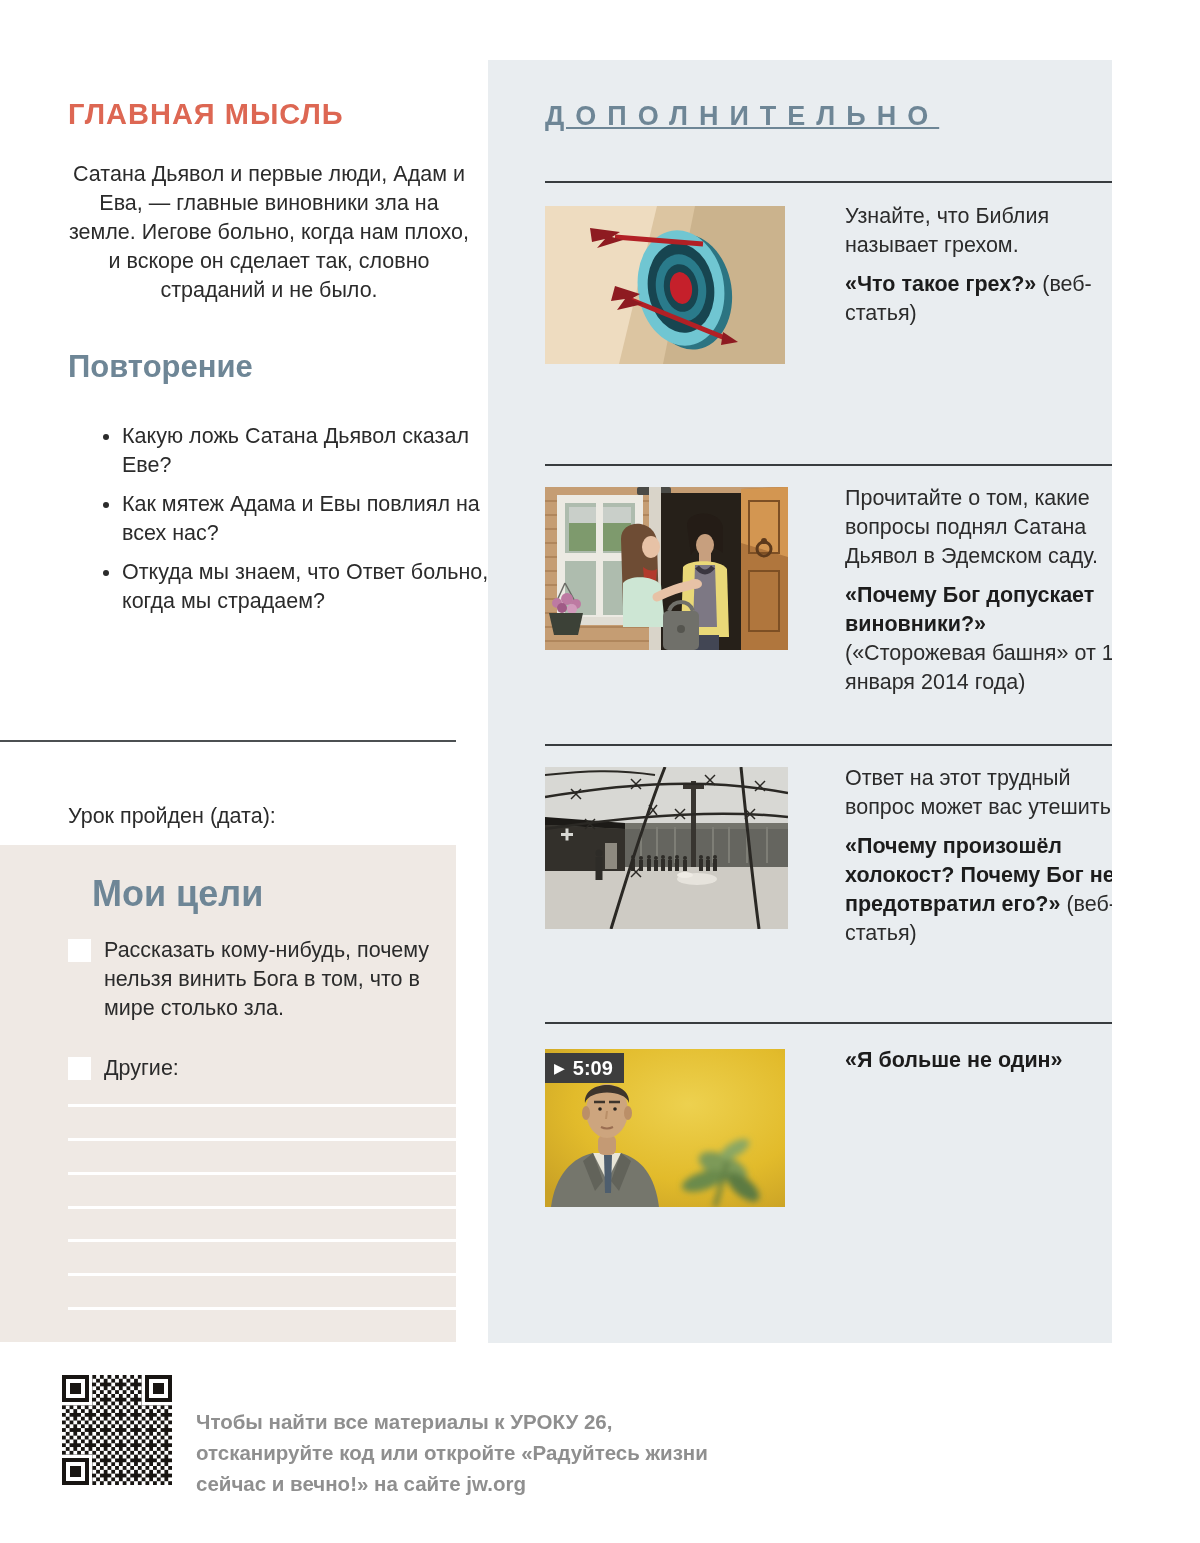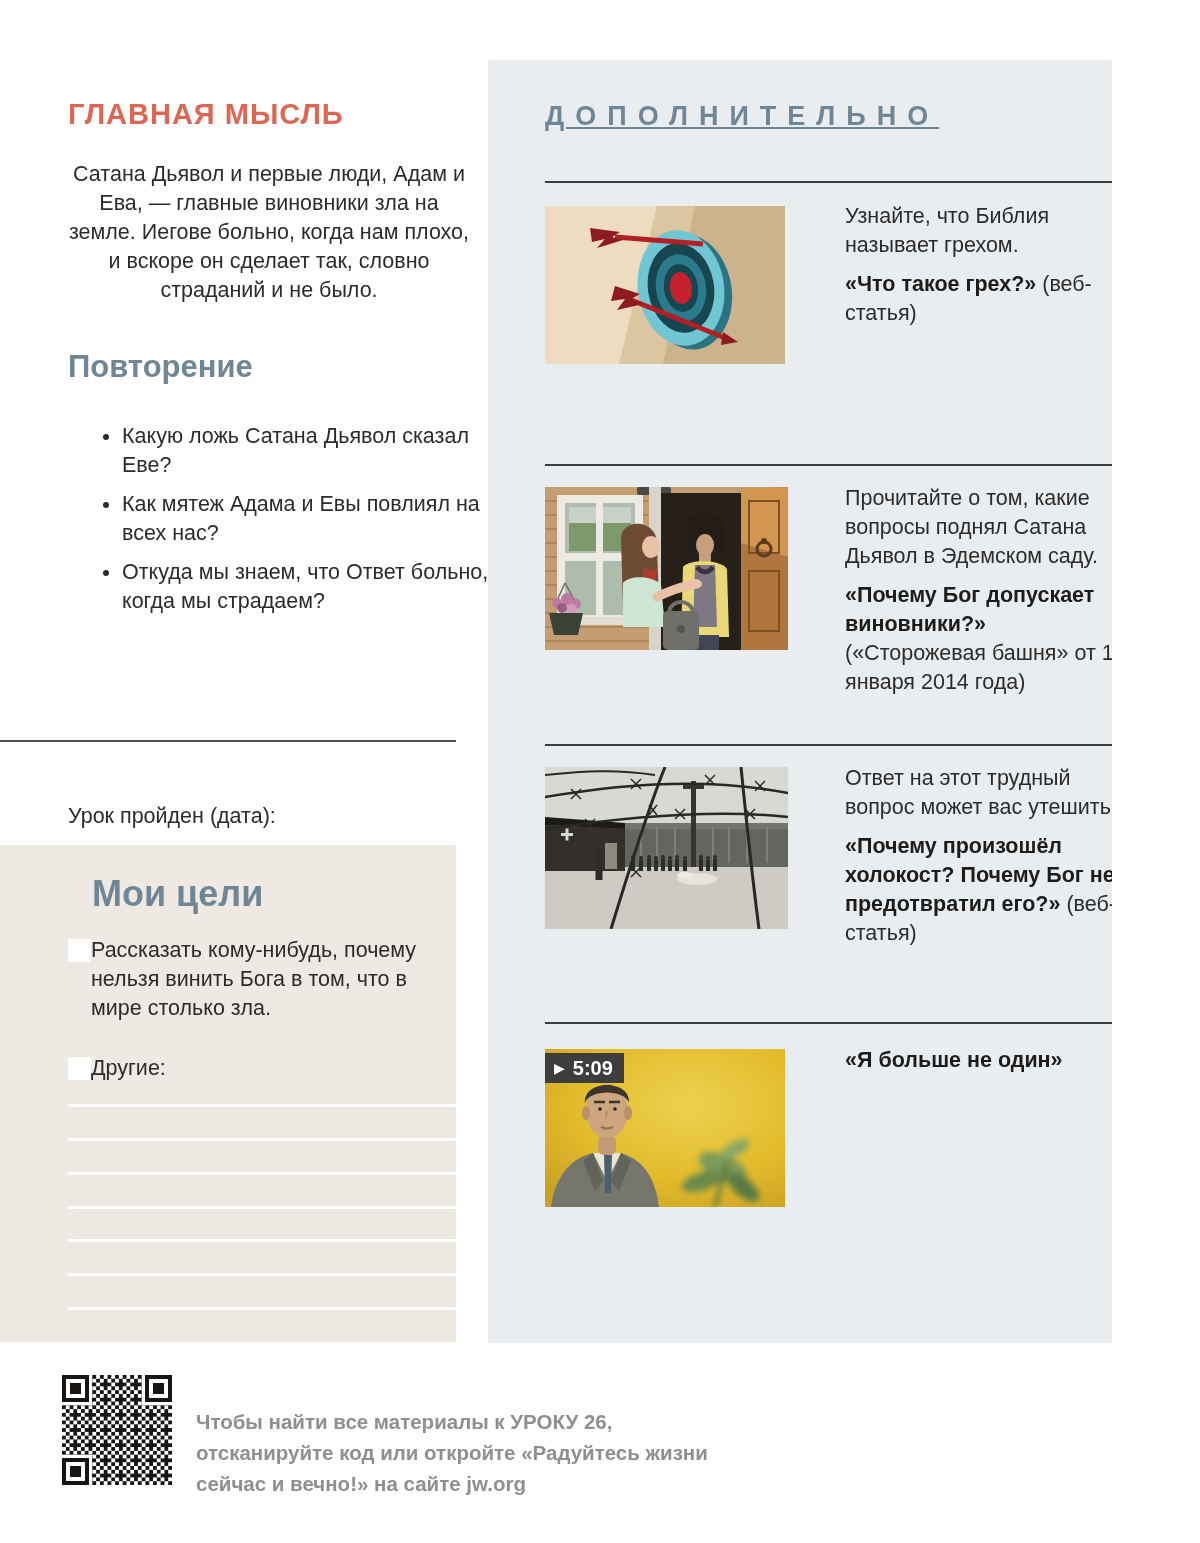--- a/index.html
+++ b/index.html
@@ -10,21 +10,21 @@
   
   .main-title{left:68px;top:98px;font-size:29px;font-weight:bold;color:var(--accent,#dd6753);letter-spacing:1px;}
   .main-body{left:68px;top:160px;width:402px;font-size:21.5px;line-height:29px;text-align:center;}
   .review-title{left:68px;top:349px;font-size:31px;font-weight:bold;color:var(--heading-blue,#6e8696);}
   .review-list{left:90px;top:414px;width:372px;margin:8px;padding:0 0 0 24px;font-size:21.5px;line-height:29px;}
   .review-list li{margin-bottom:10px;}
   .left-rule{left:0;top:740px;width:456px;height:2px;background:#4c5052;}
   .lesson-done{left:68px;top:760px;font-size:21.5px;margin-top:44px;}
   .goals-panel{left:0;top:845px;width:456px;height:497px;background:var(--panel-beige,#efe9e4);}
   .goals-title{position:absolute;left:68px;top:28px;font-size:36px;font-weight:bold;color:var(--heading-blue,#6e8696);margin-left:24px;}
-  .goal-row{position:absolute;left:68px;display:flex;width:368px;}
+  .goal-row{position:absolute;left:68px;display:flex;gap:13px;width:368px;}
   .goal-row1{top:91px;}
   .goal-row2{top:209px;}
   .checkbox{width:23px;height:23px;background:#ffffff;flex:0 0 23px;margin-top:3px;}
   .goal-label{font-size:21.5px;line-height:29px;}
   .goal-line{position:absolute;left:68px;width:388px;height:3px;background:#ffffff;}
 
   
   .gray-panel{left:488px;top:60px;width:712px;height:1283px;background:var(--panel-gray,#e9edf0);}
   .extras-title{left:545px;top:101px;font-size:27px;font-weight:bold;letter-spacing:11px;color:var(--heading-blue,#6e8696);text-decoration:underline;}
   .item-rule{left:545px;width:584px;height:2px;background:var(--rule-dark,#383c3f);}

